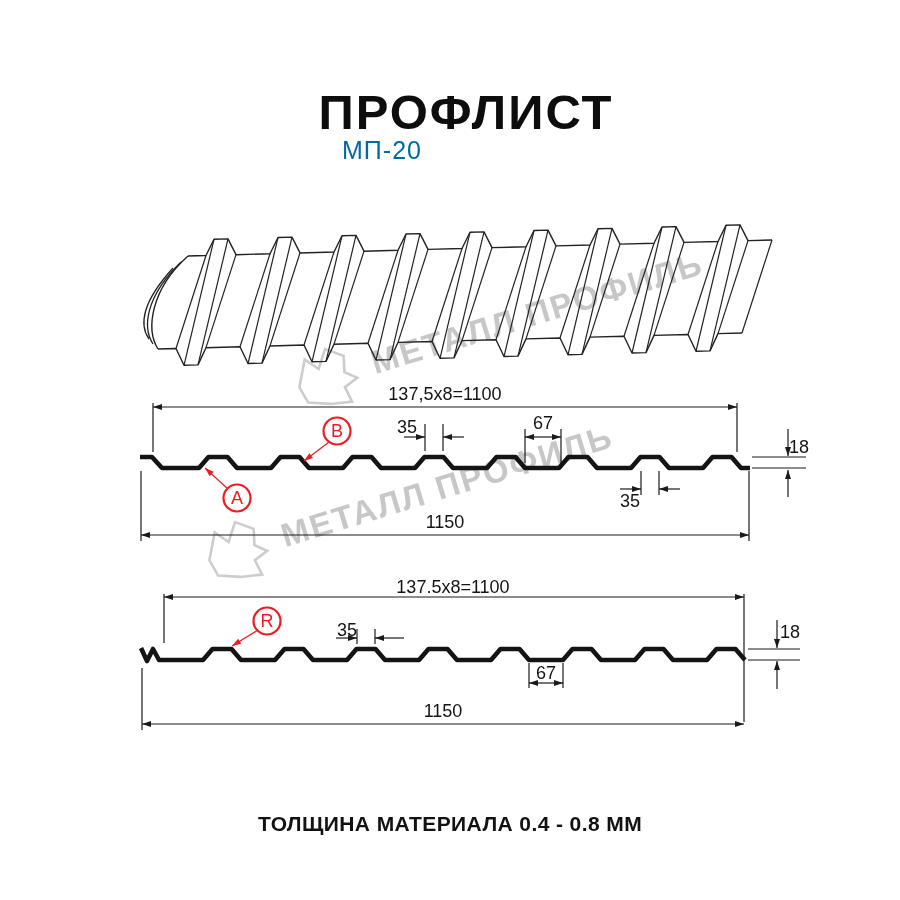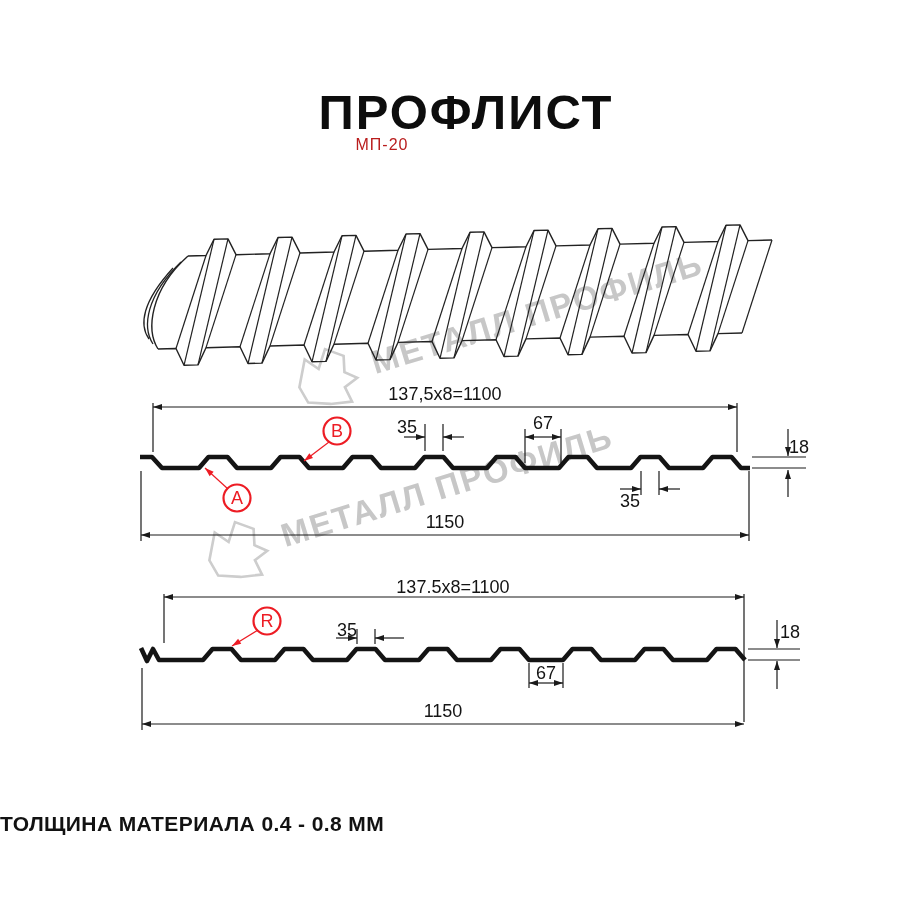--- a/index.html
+++ b/index.html
@@ -1,22 +1,22 @@
 <!DOCTYPE html>
 <html><head>
 <meta charset="utf-8">
 <style>
   html,body{margin:0;padding:0;background:#fff;}
   .page{position:relative;width:900px;height:900px;background:#ffffff;overflow:hidden;
         font-family:"Liberation Sans",sans-serif;}
   .title{position:absolute;top:68px;left:0;width:900px;text-align:center;margin:16px;
          font-size:49px;font-weight:bold;letter-spacing:2px;color:#0d0d0d;}
   .subtitle{position:absolute;top:136px;left:0;width:764px;text-align:center;
-            font-size:16px;font-weight:500;letter-spacing:1px;color:#b91c1c;}
-  .footer{position:absolute;top:812px;left:0;width:900px;text-align:left;
+            font-size:25px;font-weight:500;letter-spacing:1px;color:#0369a1;}
+  .footer{position:absolute;top:812px;left:0;width:900px;text-align:center;
           font-size:21px;font-weight:bold;letter-spacing:.4px;color:#121212;}
   .wm{position:absolute;display:flex;align-items:center;gap:10px;
       transform:rotate(-17deg);transform-origin:0 50%;pointer-events:none;}
   .wm-text{font-size:33px;font-weight:bold;letter-spacing:2px;white-space:nowrap;color:#c7c7c7;}
   .wm-logo{width:80px;height:66px;stroke:#cdcdcd;fill:none;stroke-width:4;stroke-linejoin:miter;}
   .wm1{left:286px;top:357px;}
   .wm2{left:196px;top:530px;}
   #art{position:absolute;left:0;top:0;}
   text.dim{font-family:"Liberation Sans",sans-serif;font-size:18px;fill:#141414;text-anchor:middle;}
   text.redlab{font-family:"Liberation Sans",sans-serif;font-size:18px;text-anchor:middle;}

